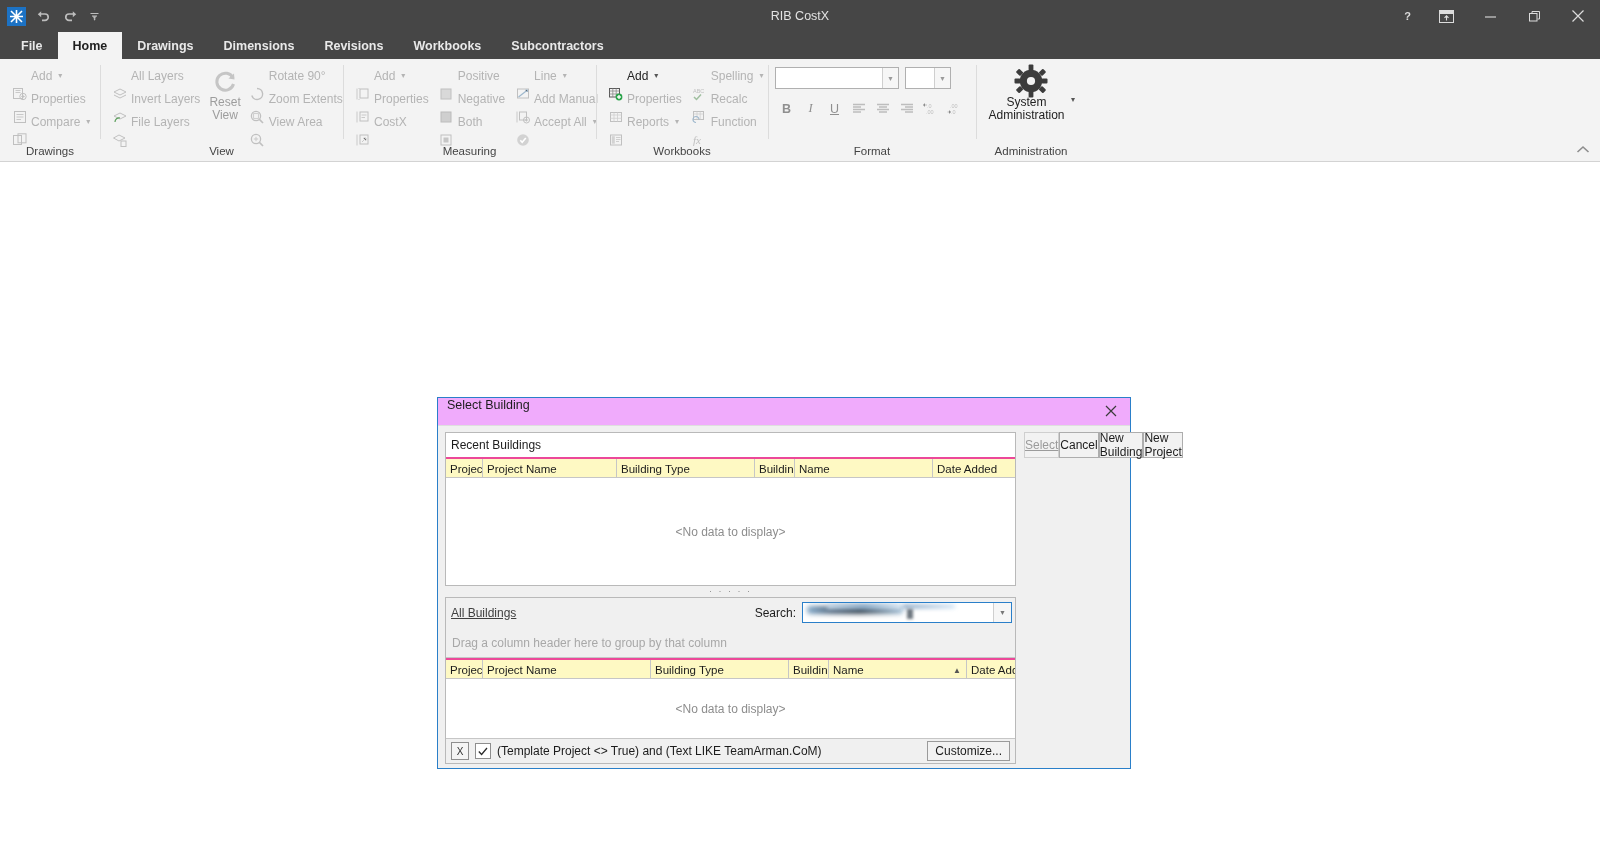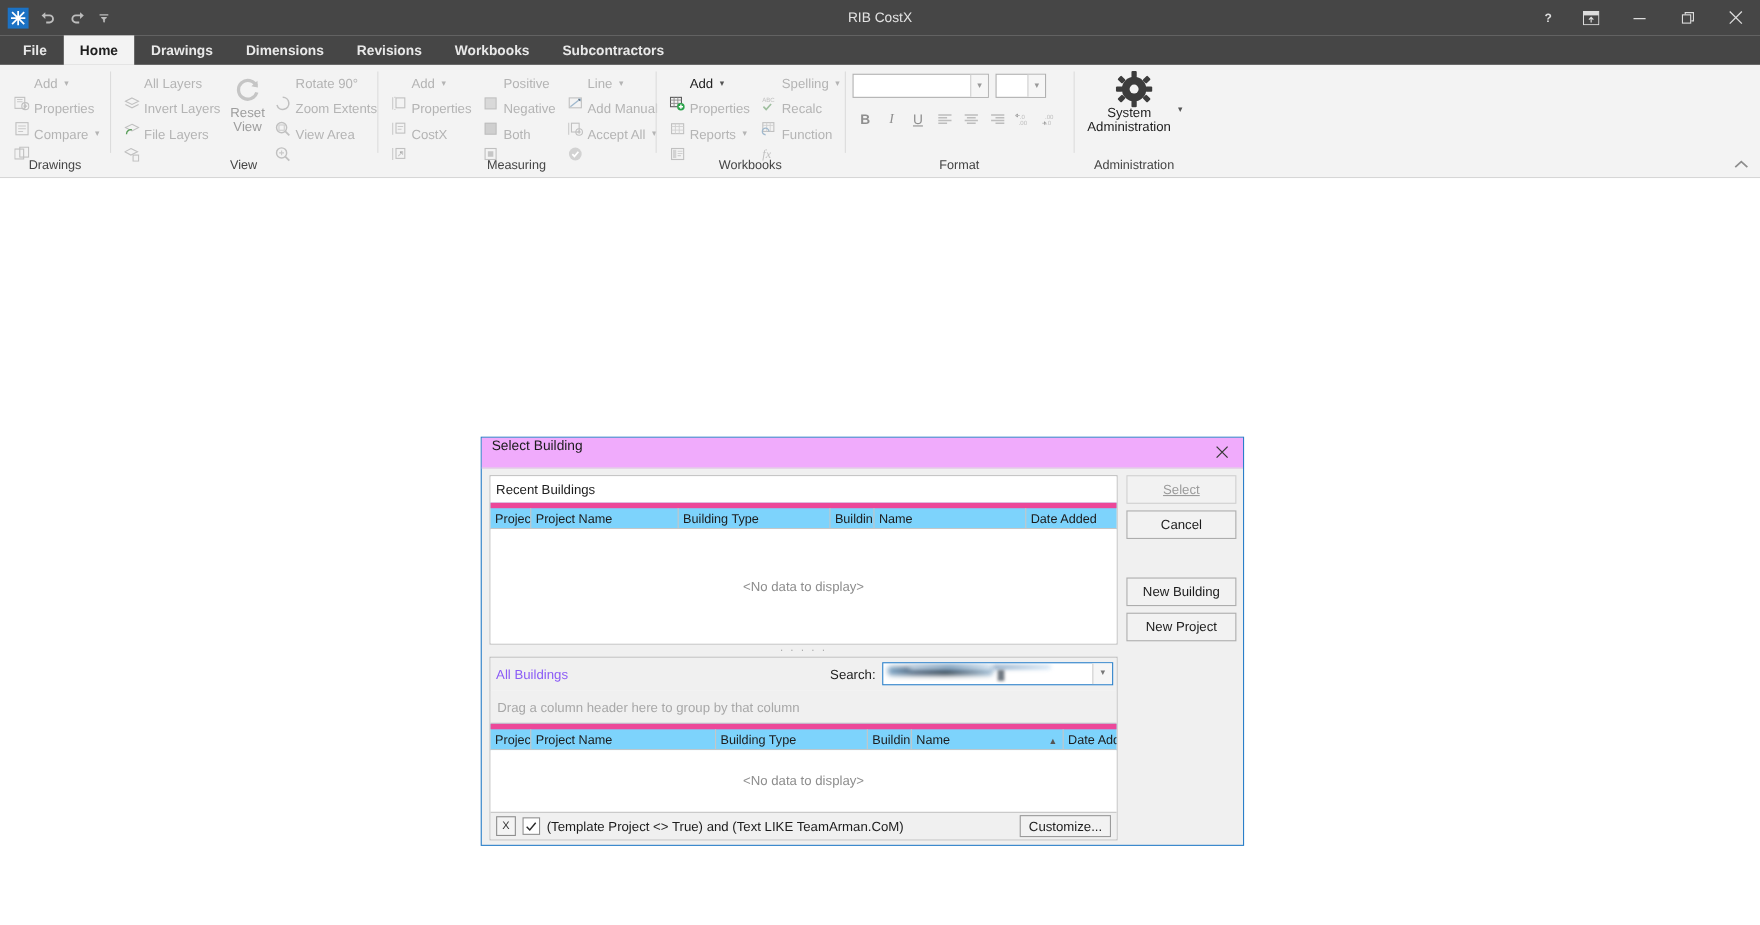--- a/index.html
+++ b/index.html
@@ -122,52 +122,52 @@
     padding-left:9px;background:#f0abfc;border-bottom:1px solid #dedede;
     font-size:12.5px;color:#1c1c1c;position:relative;
   }
   .dlg-close{
     position:absolute;right:0;top:0;width:38px;height:26px;
     display:flex;align-items:center;justify-content:center;color:#333;
   }
   .dlg-body{display:flex;height:344px;box-sizing:border-box;padding:6px 6px 6px 7px;}
   .dlg-left{width:571px;display:flex;flex-direction:column;}
   .dlg-right{
-    width:108px;margin-left:8px;display:flex;flex-direction:column;align-items:stretch;
+    width:108px;margin-left:8px;display:flex;flex-direction:row;align-items:stretch;
   }
 
   .panel{
     background:#ffffff;border:1px solid #b9b9b9;display:flex;flex-direction:column;
   }
   .panel-hdr{
     padding:5px 0 5px 5px;font-size:12px;color:#1c1c1c;background:#fff;
     display:flex;align-items:center;
   }
   .grid-hdr{
-    display:flex;height:18px;border-top:5px solid #ec4899;border-bottom:1px solid #c6c6c6;
-    background:#7dd3fc;
+    display:flex;height:18px;border-top:2px solid #ec4899;border-bottom:1px solid #c6c6c6;
+    background:#fef9c3;
   }
   .gh{
     border-right:1px solid #c6c6c6;padding:2px 0 0 4px;font-size:11.5px;color:#1c1c1c;
     box-sizing:border-box;overflow:hidden;white-space:nowrap;display:flex;align-items:center;
   }
   .gh:last-child{border-right:none;}
   .gh .sortmark{margin-left:auto;margin-right:5px;font-size:8px;color:#555;}
   .grid-empty{
     flex:1;display:flex;align-items:center;justify-content:center;
     color:#8d8d8d;font-size:12px;background:#fff;
   }
   .splitter{
     height:11px;display:flex;align-items:center;justify-content:center;
     letter-spacing:2px;color:#8a8a8a;font-size:9px;line-height:1;
   }
   .allb-bar{
     display:flex;align-items:center;padding:4px 3px 5px 5px;background:#f0f0f0;
   }
-  .allb-label{font-size:12px;color:#8b5cf6;}
+  .allb-label{font-size:12px;color:#404040;text-decoration:underline;}
   .search-label{margin-left:auto;font-size:12px;color:#1c1c1c;margin-right:6px;}
   .search-box{
     width:208px;height:19px;border:1px solid #2a7fc9;background:#fff;
     display:flex;align-items:stretch;position:relative;overflow:hidden;
   }
   .search-val{
     flex:1;position:relative;overflow:hidden;
   }
   .blur1{
     position:absolute;left:4px;top:3px;width:96px;height:8px;

